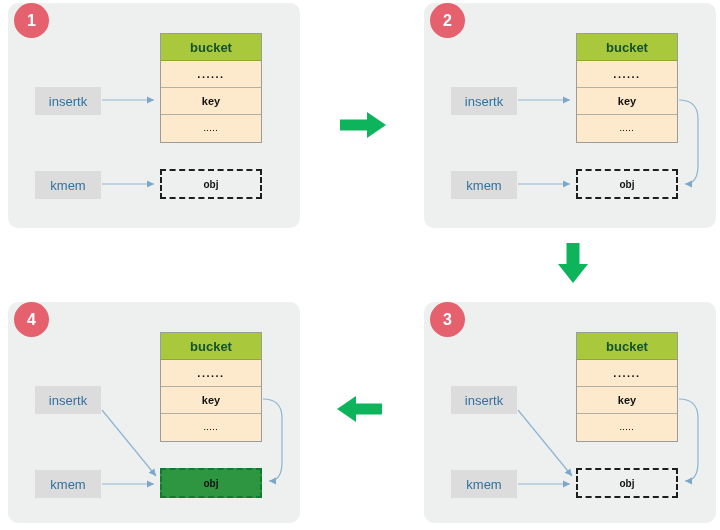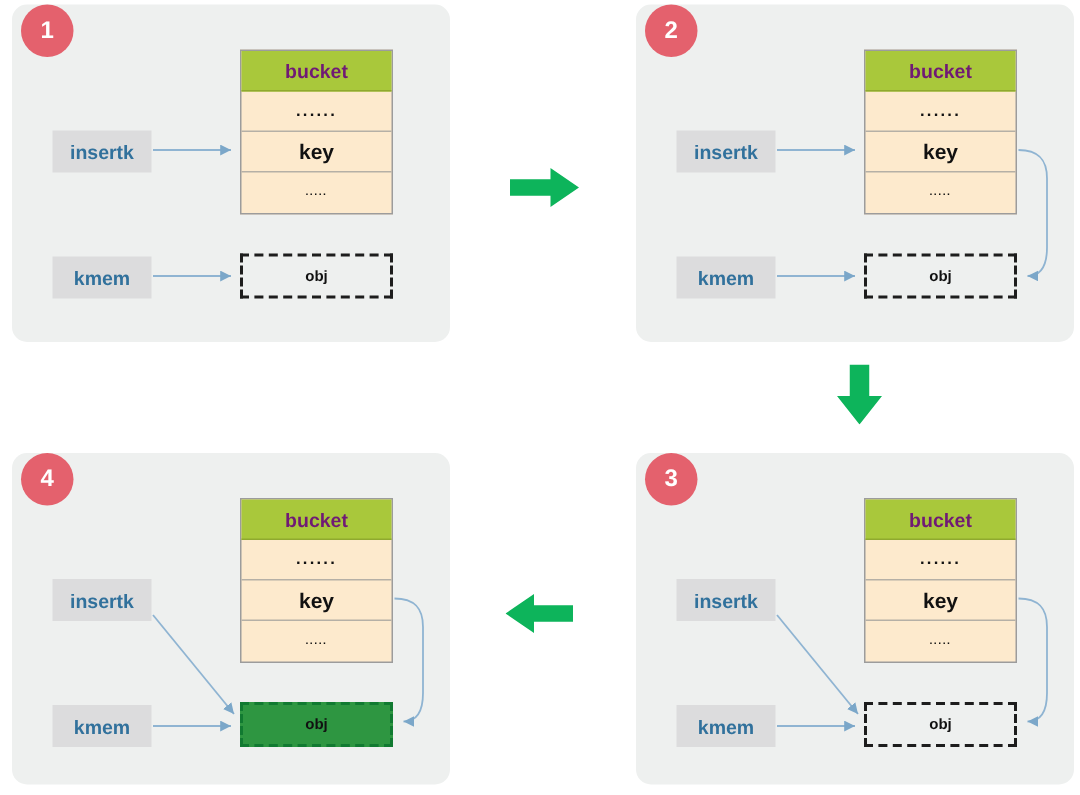--- a/index.html
+++ b/index.html
@@ -22,42 +22,42 @@
     background:#e4616d; border-radius:50%;
     color:#ffffff; font-size:16px; font-weight:bold;
     display:flex; align-items:center; justify-content:center;
   }
 
   .wires { position:absolute; left:0; top:0; width:292px; height:225px; }
 
   .mem-label {
     position:absolute; width:66px; height:28px; background:#dcdcdd;
     color:#31719c; font-size:13px;
-    display:flex; align-items:center; justify-content:center;font-weight:bold;
+    display:flex; align-items:center; justify-content:center;
   }
   .mem-label.insertk { left:27px; top:84px; }
   .mem-label.kmem   { left:27px; top:168px; }
 
   .btable {
     position:absolute; left:152px; top:30px; width:102px;
     border:1px solid #9c9c9c; background:#fdeacd;
   }
   .btable .thead {
     height:27px; background:#a9c83b; border-bottom:1px solid #8fa92f;
     display:flex; align-items:center; justify-content:center;
-    font-size:13px; font-weight:bold; color:#701a75;
+    font-size:13px; font-weight:bold; color:#14532d;
   }
   .btable .trow {
     height:27px; border-bottom:1px solid #b5b0a6;
     display:flex; align-items:center; justify-content:center;
     color:#111;
   }
   .btable .trow:last-child { border-bottom:none; }
   .btable .trow.dots  { font-size:11px; font-weight:bold; letter-spacing:1.5px; }
-  .btable .trow.keyrow { font-size:14px; font-weight:bold; }
+  .btable .trow.keyrow { font-size:11px; font-weight:bold; }
   .btable .trow.small { font-size:7px; font-weight:bold; letter-spacing:1px; }
 
   .objbox {
     position:absolute; left:152px; top:166px; width:102px; height:30px;
     display:flex; align-items:center; justify-content:center;
     font-size:10px; font-weight:bold; color:#111;
   }
   .objbox.dashed { border:2px dashed #1d1d1d; background:transparent; }
   .objbox.filled { border:2px dashed #117a31; background:#2e9641; }
 

